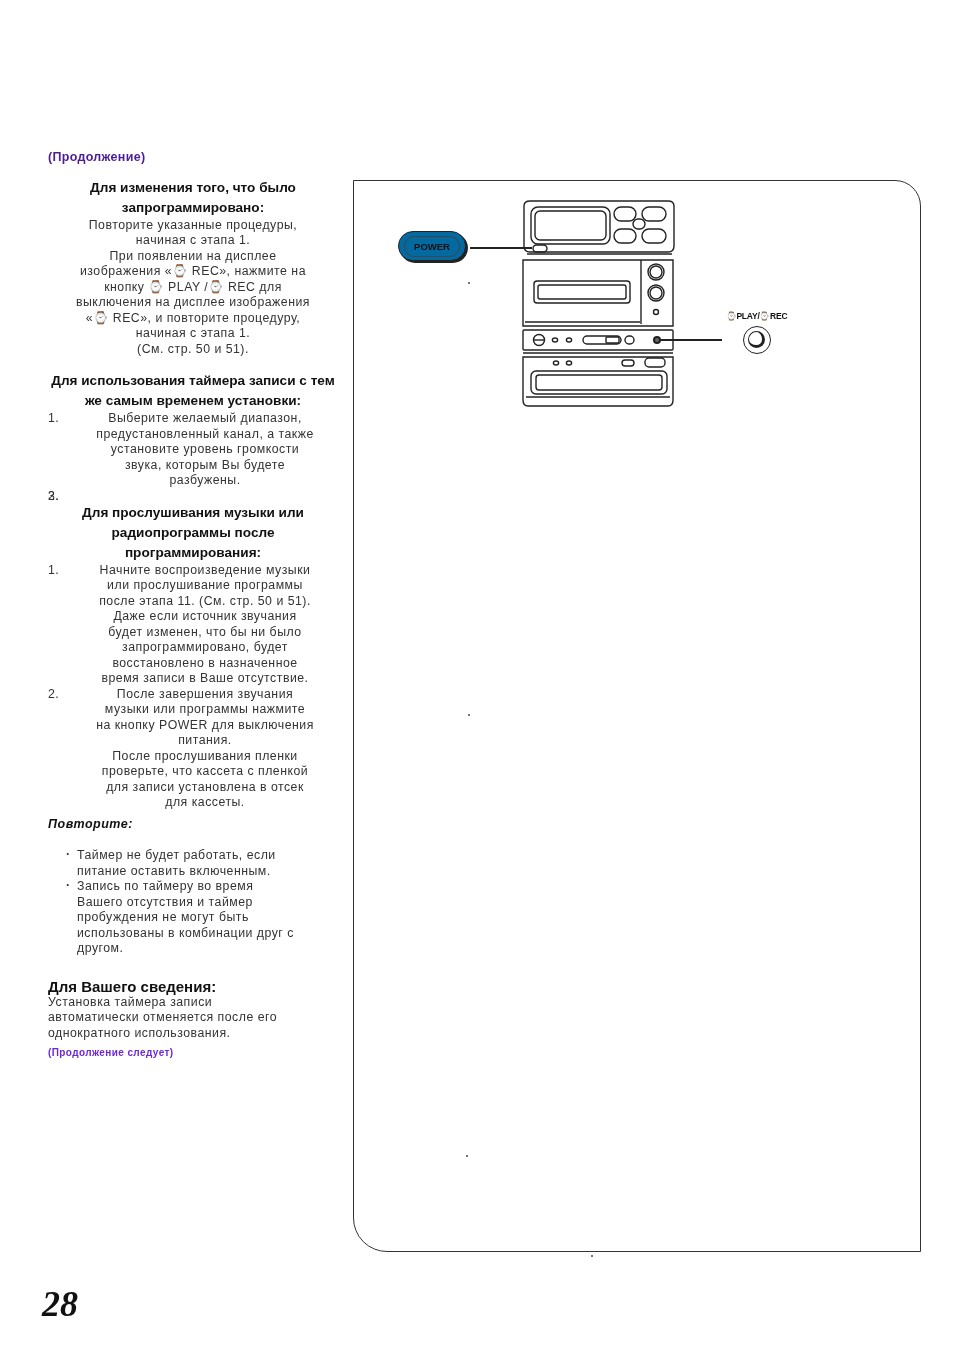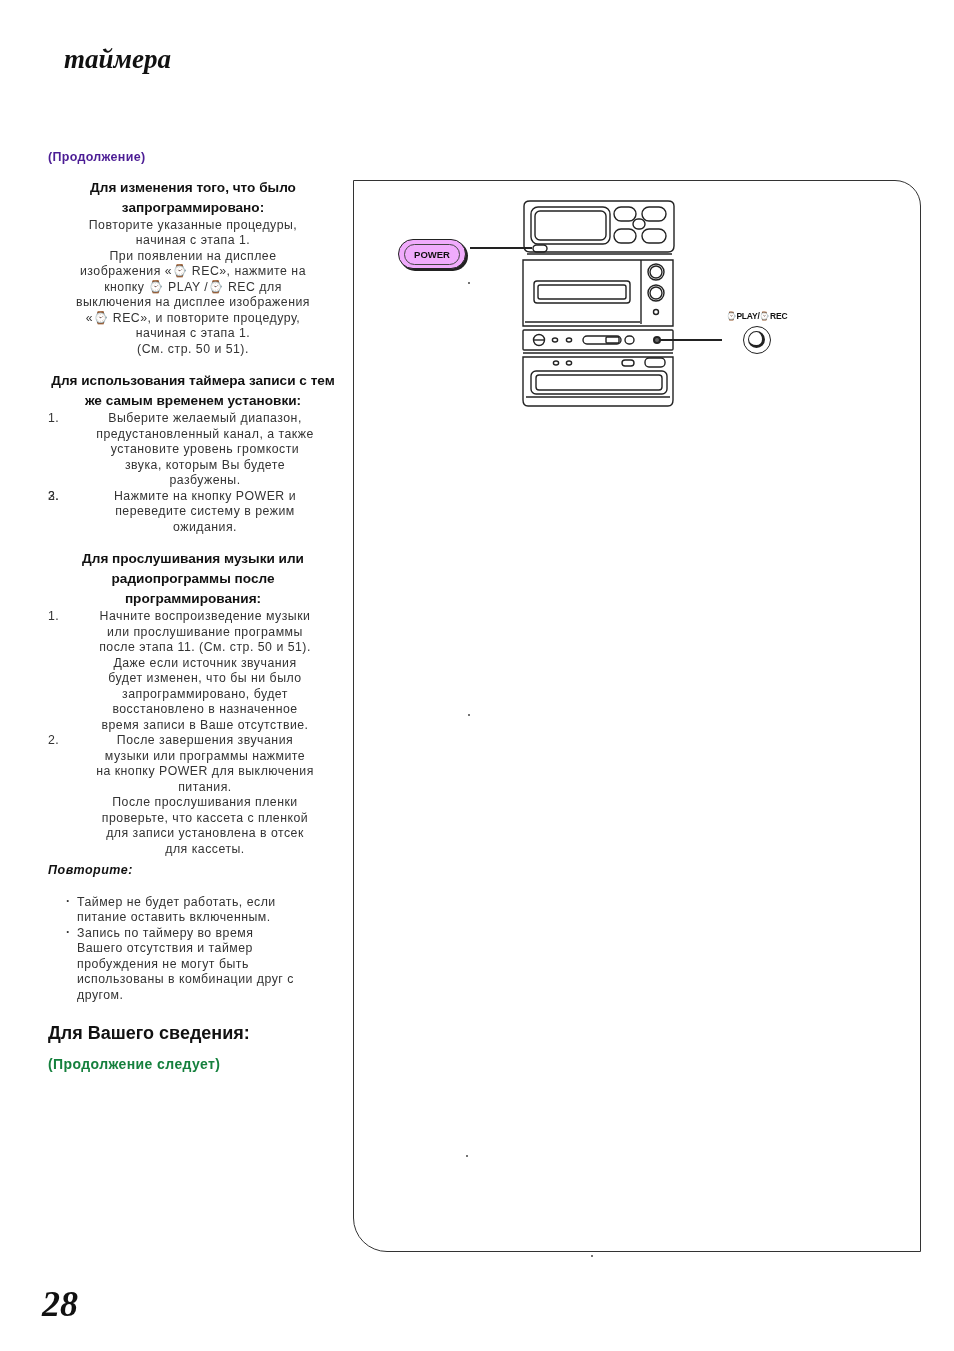--- a/index.html
+++ b/index.html
@@ -19,38 +19,38 @@
   .h { font-weight: bold; font-size: 13.6px; line-height: 20px; color: #111; }
   .p { letter-spacing: 0.5px; white-space: pre-line; }
   .sec { margin-bottom: 14px; text-align: center; }
   ol.steps { list-style: none; margin: 0; padding: 0; }
   ol.steps li { position: relative; padding-left: 24px; letter-spacing: 0.5px; white-space: pre-line; }
   ol.steps li .num { position: absolute; left: 0; top: 0; }
   .notes-h { font-weight: bold; font-style: italic; font-size: 12.5px; color: #111; letter-spacing: 0.5px; margin-top: 6px; }
   ul.notes { list-style: none; margin: 16px; padding: 0; }
   ul.notes li { position: relative; padding-left: 13px; letter-spacing: 0.5px; white-space: pre-line; }
   ul.notes li::before { content: "·"; position: absolute; left: 2px; top: -1px; font-weight: bold; }
-  .fyi-h { font-weight: bold; font-size: 18px; color: #111; margin-top: 22px; line-height: 16px; }
-  .cont-next { font-weight: bold; font-size: 14px; color: #15803d; letter-spacing: 0.4px; margin-top: 16px; }
+  .fyi-h { font-weight: bold; font-size: 15px; color: #111; margin-top: 22px; line-height: 16px; }
+  .cont-next { font-weight: bold; font-size: 10px; color: #6d28d9; letter-spacing: 0.4px; margin-top: 4px; }
   .pagenum {
     position: absolute; left: 42px; top: 1284px;
     font-family: "Liberation Serif", "DejaVu Serif", serif;
     font-style: italic; font-weight: bold; font-size: 36px; line-height: 40px; color: #111;
   }
   .frame {
     position: absolute; left: 353px; top: 180px; width: 568px; height: 1072px;
     border: 1.5px solid #333; border-radius: 0 26px 0 34px; box-sizing: border-box;
   }
   .diagram { position: absolute; left: 0; top: 0; width: 954px; height: 1351px; pointer-events: none; }
   .label-power {
     position: absolute; left: 398px; top: 231px; width: 68px; height: 30px;
     border: 1.5px solid #222; border-radius: 15px; box-sizing: border-box;
     box-shadow: 2px 2px 0 #222;
     font-family: "Liberation Sans", "DejaVu Sans", sans-serif; font-weight: bold; font-size: 9.5px;
-    display: flex; align-items: center; justify-content: center; color: #111; background: #f0abfc; margin-top: 8px;
+    display: flex; align-items: center; justify-content: center; color: #111; background: #0369a1;
   }
   .label-power .inner { border: 1px solid #444; border-radius: 11px; padding: 4px 9px; }
   .label-playrec {
     position: absolute; left: 726px; top: 311px;
     font-family: "Liberation Sans", "DejaVu Sans", sans-serif; font-weight: bold; font-size: 8.5px; color: #111;
     white-space: nowrap; letter-spacing: -0.2px;
   }
   .playrec-btn {
     position: absolute; left: 743px; top: 326px; width: 28px; height: 28px;
     border: 1.5px solid #222; border-radius: 50%; box-sizing: border-box; background: #fff;
@@ -58,21 +58,20 @@
   .playrec-btn::after {
     content: ""; position: absolute; left: 4px; top: 4px; width: 17px; height: 17px;
     border: 1.5px solid #222; border-radius: 50%; box-sizing: border-box; border-right-width: 3px; border-bottom-width: 3px;
   }
   .dot { position: absolute; width: 2px; height: 2px; background: #444; border-radius: 50%; }
 </style>
 </head>
 <body>
 
 <div class="title">
-  <div>таймера</div>
 </div>
 
 <div class="col">
   <div class="cont">(Продолжение)</div>
 
   <div class="sec">
     <div class="h">Для изменения того, что было запрограммировано:</div>
     <div class="p">Повторите указанные процедуры,
 начиная с этапа 1.
 При появлении на дисплее
@@ -86,23 +85,21 @@
 
   <div class="sec">
     <div class="h">Для использования таймера записи с тем же самым временем установки:</div>
     <ol class="steps">
       <li><span class="num">1.</span><span>Выберите желаемый диапазон,
 предустановленный канал, а также
 установите уровень громкости
 звука, которым Вы будете
 разбужены.</span></li>
       <li><span class="num">2.</span></li>
-      <li><span class="num">3.</span><span>Нажмите на кнопку POWER и
-переведите систему в режим
-ожидания.</span></li>
+      <li><span class="num">3.</span></li>
     </ol>
   </div>
 
   <div class="sec" style="margin-bottom:0">
     <div class="h">Для прослушивания музыки или радиопрограммы после программирования:</div>
     <ol class="steps">
       <li><span class="num">1.</span><span>Начните воспроизведение музыки
 или прослушивание программы
 после этапа 11. (См. стр. 50 и 51).
 Даже если источник звучания
@@ -126,20 +123,23 @@
     <li>Таймер не будет работать, если
 питание оставить включенным.</li>
     <li>Запись по таймеру во время
 Вашего отсутствия и таймер
 пробуждения не могут быть
 использованы в комбинации друг с
 другом.</li>
   </ul>
 
   <div class="fyi-h">Для Вашего сведения:</div>
+  <div class="p">Установка таймера записи
+автоматически отменяется после его
+однократного использования.</div>
 
   <div class="cont-next">(Продолжение следует)</div>
 </div>
 
 <div class="pagenum">28</div>
 
 <div class="frame"></div>
 
 <svg class="diagram" viewBox="0 0 954 1351" width="954" height="1351">
   <g fill="none" stroke="#222" stroke-width="1.4">

